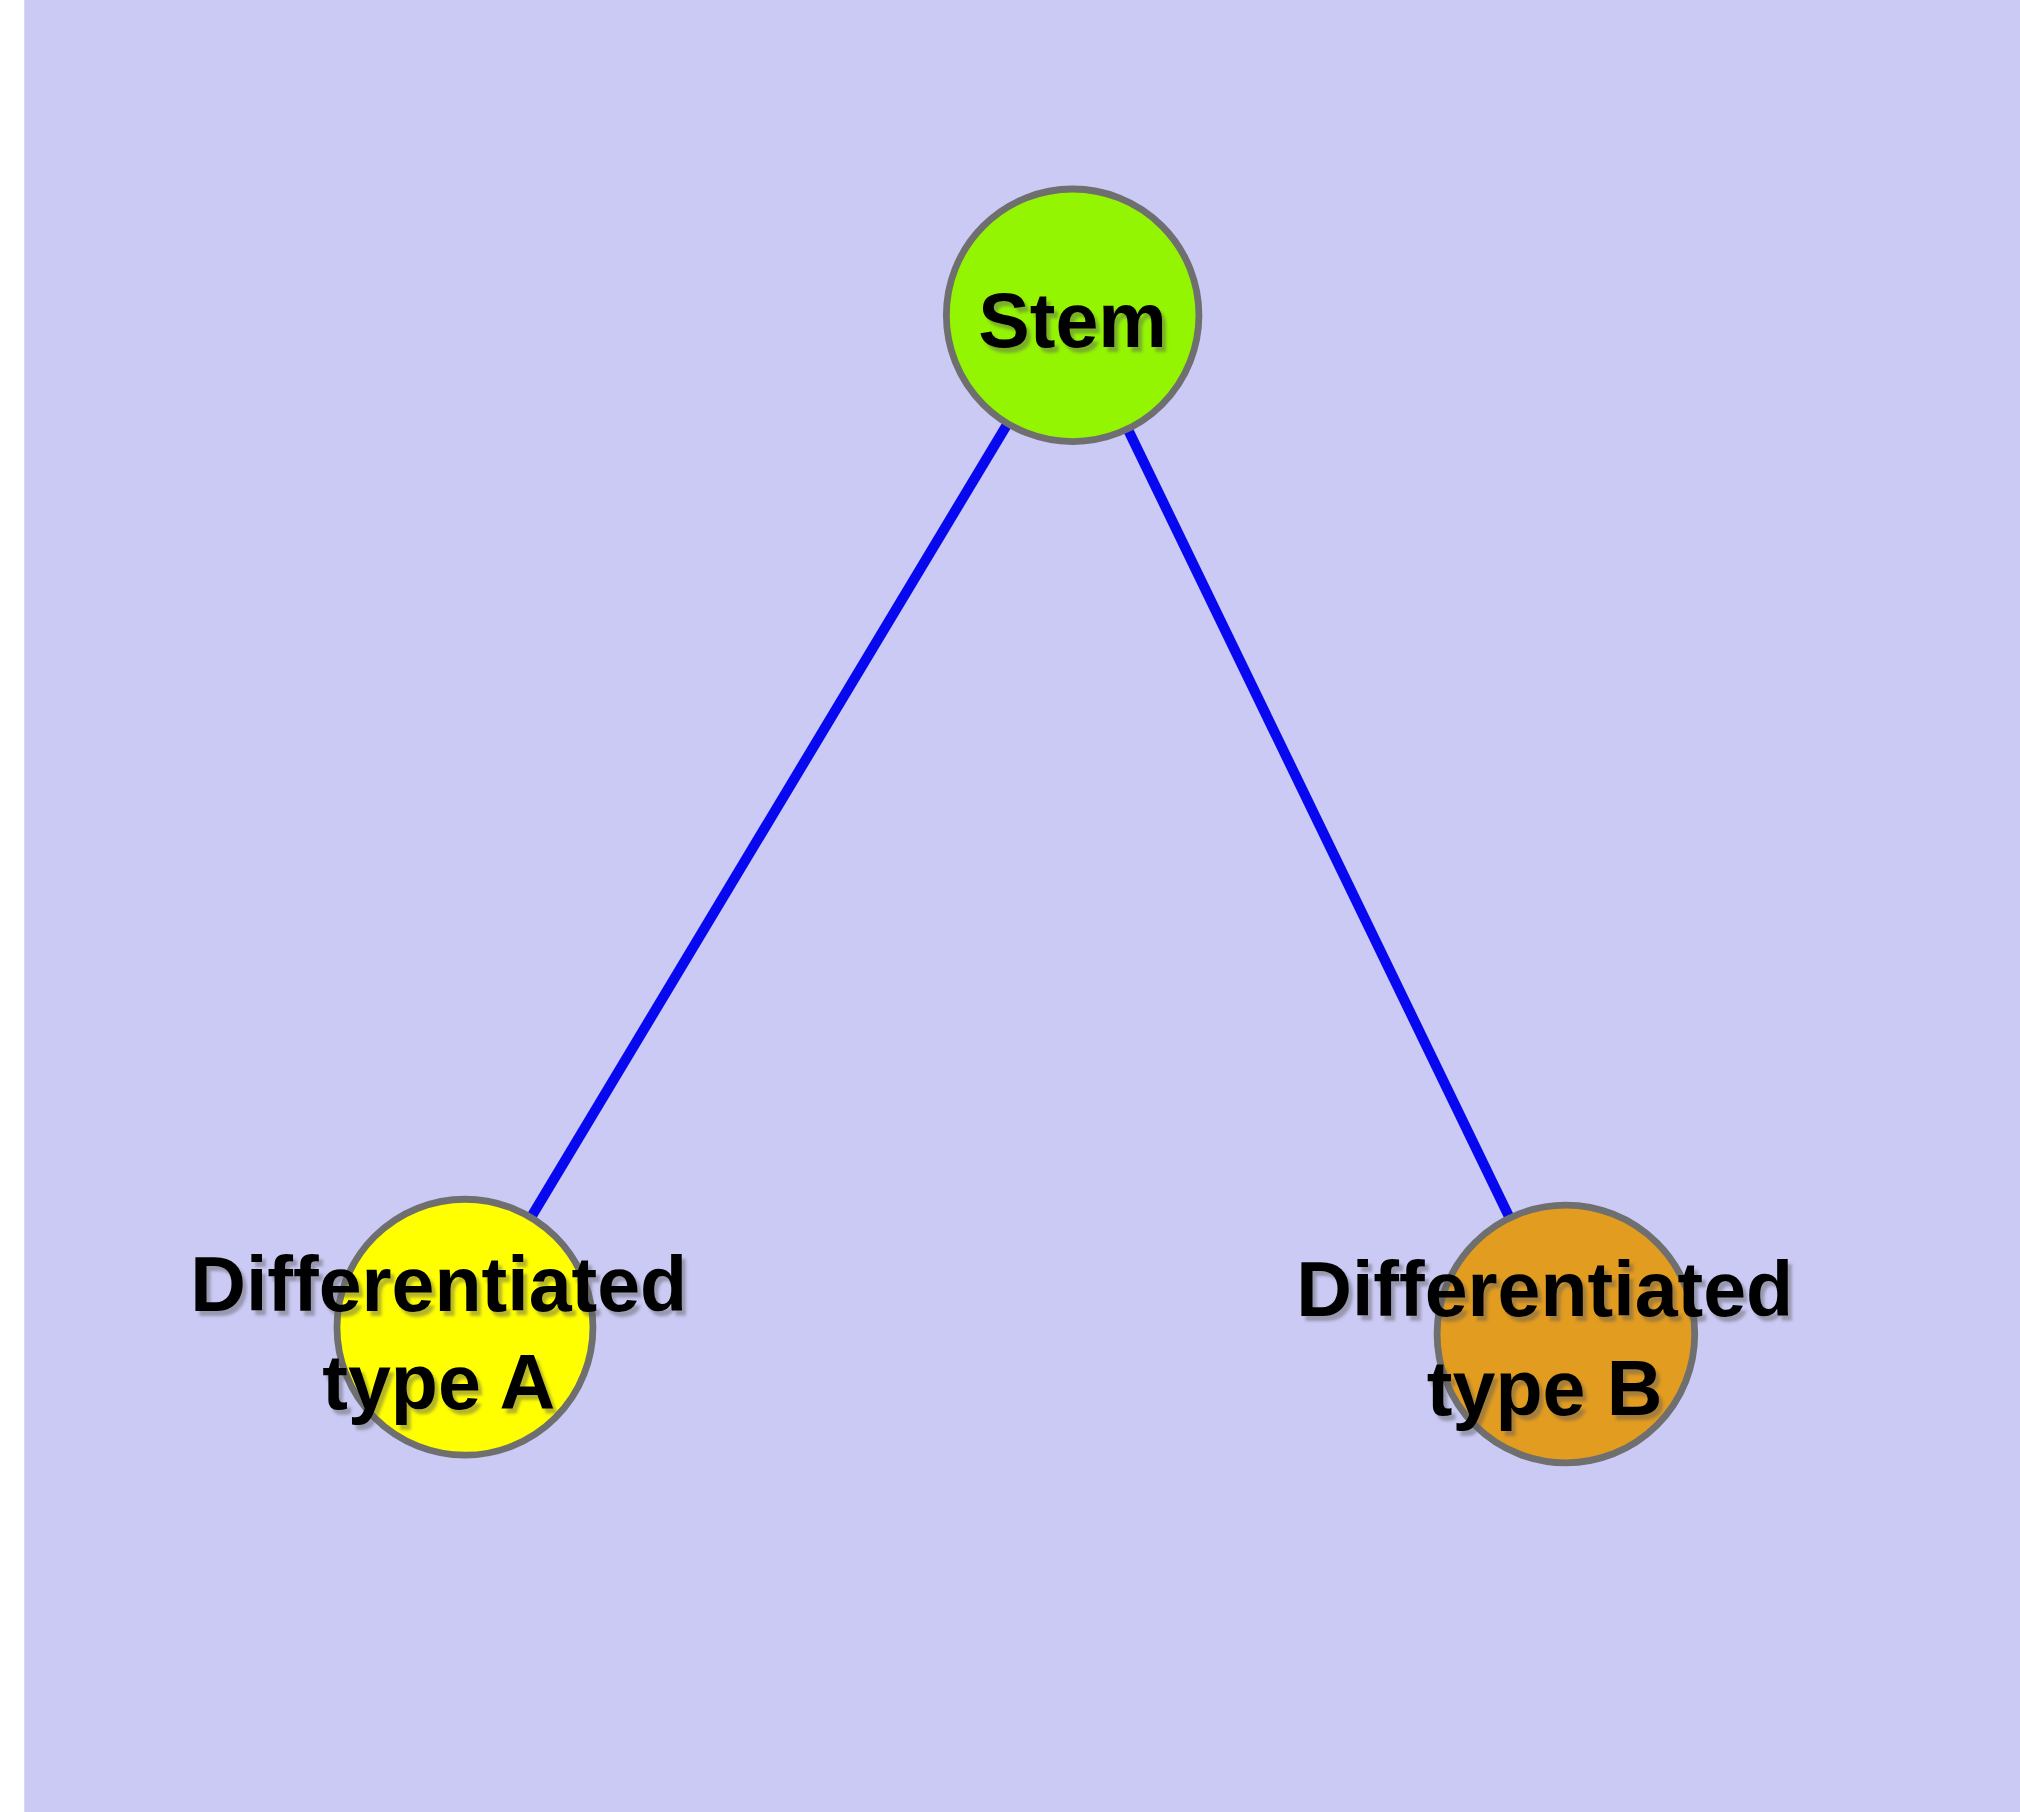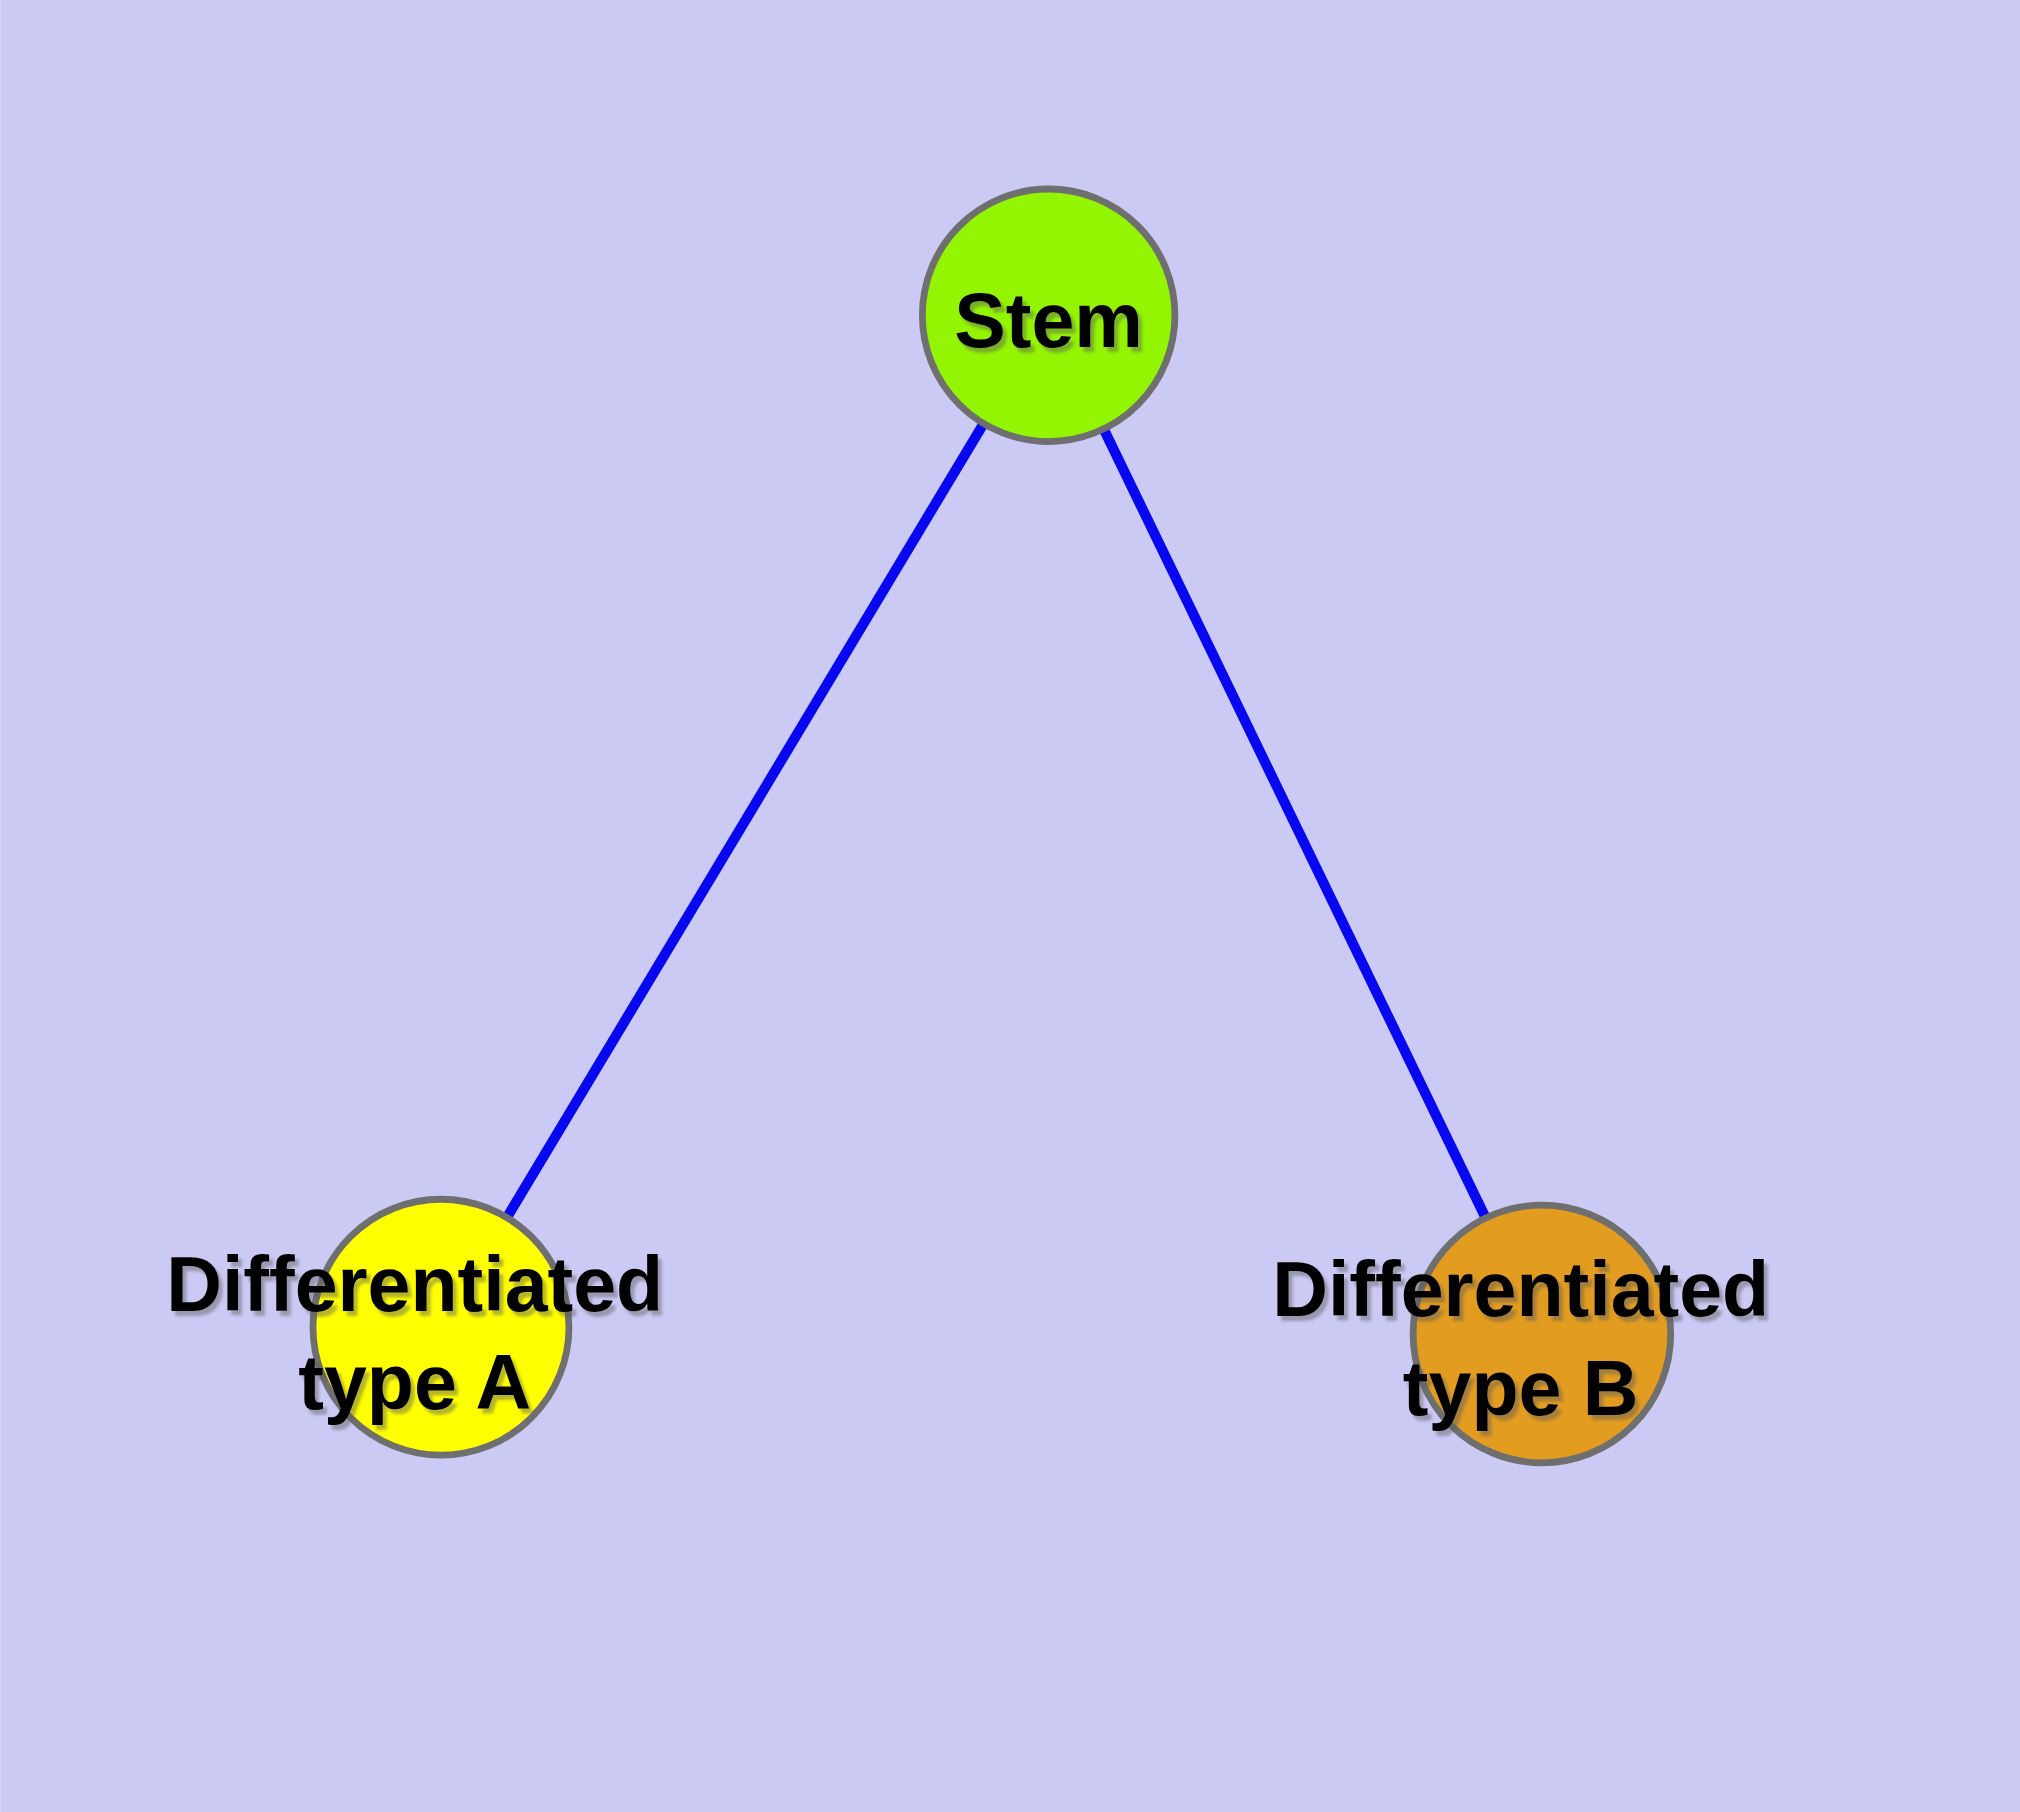--- a/index.html
+++ b/index.html
@@ -6,20 +6,21 @@
   html, body {
     margin: 0;
     padding: 0;
     background: #ffffff;
   }
   .stage {
     position: relative;
     width: 1617px;
     height: 1812px;
     font-family: "Liberation Sans", sans-serif;
+    margin-left: 24px;
   }
   svg.graph {
     display: block;
     width: 2021px;
     height: 1812px;
   }
   .edge {
     stroke-linecap: butt;
   }
   .node-label {

